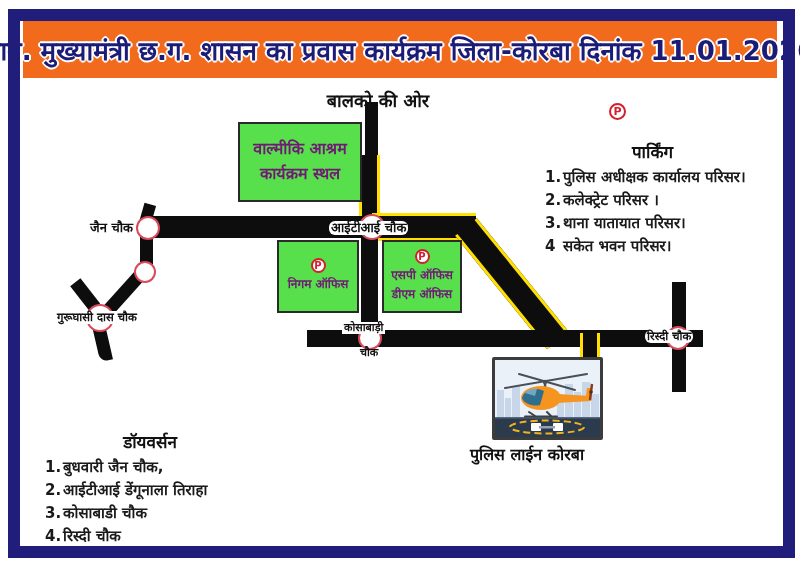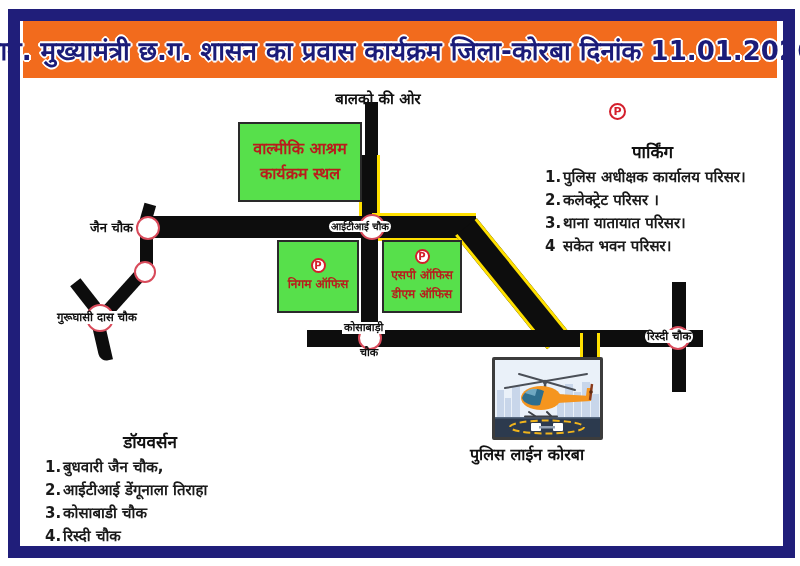--- a/index.html
+++ b/index.html
@@ -38,21 +38,21 @@
   .maplabel {
     position:absolute; font-weight:bold; color:#101010; background:#ffffff;
     white-space:nowrap; z-index:3; line-height:1.1; padding:0 2px;
   }
   
   .greenbox {
     position:absolute; background:#57e04b; border:2px solid #2a2a2a;
     display:flex; flex-direction:column; align-items:center; justify-content:center;
     z-index:3; text-align:center;
   }
-  .greenbox .gb-line { font-weight:bold; color:#b91c1c; }
+  .greenbox .gb-line { font-weight:bold; color:#701a75; }
   .venue .gb-line { font-size:16px; line-height:1.55; }
   .office .gb-line { font-size:12px; line-height:1.6; }
   
   .p-icon {
     border:2px solid #d41f2c; background:#fff; color:#d41f2c; border-radius:50%;
     font-weight:bold; display:flex; align-items:center; justify-content:center;
     font-family:"DejaVu Sans", sans-serif;
   }
   .p-standalone { position:absolute; width:17px; height:17px; font-size:11px; z-index:3; }
   .p-inbox { width:15px; height:15px; font-size:10px; margin-bottom:2px; }
@@ -68,21 +68,21 @@
     position:absolute; left:492px; top:357px; width:111px; height:83px;
     border:3px solid #3c3c3c; border-radius:2px; overflow:hidden; z-index:3;
     background:#eaf1f9;
   }
   .helipad-label {
     position:absolute; left:470px; top:443px; width:160px; text-align:left;
     font-size:16px; font-weight:bold; color:#111; z-index:3; white-space:nowrap;
   }
   .balco-label {
     position:absolute; left:318px; top:88px; width:120px; text-align:center;
-    font-size:15px; font-weight:bold; color:#111; z-index:3; white-space:nowrap;
+    font-size:18px; font-weight:bold; color:#111; z-index:3; white-space:nowrap;
   }
 </style>
 </head>
 <body>
 
 <div class="page">
 
   <div class="frame"></div>
 
   <div class="titlebar">
@@ -121,21 +121,21 @@
 
   <div class="junction" style="left:136px; top:216px; width:24px; height:24px;"></div>
   <div class="junction" style="left:134px; top:261px; width:22px; height:22px;"></div>
   <div class="junction" style="left:86px; top:304px; width:28px; height:28px;"></div>
   <div class="junction" style="left:359px; top:214px; width:26px; height:26px;"></div>
   <div class="junction" style="left:358px; top:326px; width:24px; height:24px;"></div>
   <div class="junction" style="left:666px; top:326px; width:24px; height:24px;"></div>
 
   <div class="maplabel" style="left:88px; top:221px; font-size:13px;">जैन चौक</div>
   <div class="maplabel" style="left:55px; top:311px; font-size:11.5px;">गुरूघासी दास चौक</div>
-  <div class="maplabel" style="left:329px; top:221px; font-size:10px; border-radius:6px;">आईटीआई चौक</div>
+  <div class="maplabel" style="left:329px; top:221px; font-size:13px; border-radius:6px;">आईटीआई चौक</div>
   <div class="maplabel" style="left:342px; top:322px; font-size:11px;">कोसाबाड़ी</div>
   <div class="maplabel" style="left:358px; top:347px; font-size:11px; background:transparent;">चौक</div>
   <div class="maplabel" style="left:645px; top:330px; font-size:11.5px; border-radius:6px;">रिस्दी चौक</div>
 
   <div class="greenbox venue" style="left:238px; top:122px; width:124px; height:80px;">
     <div class="gb-line">वाल्मीकि आश्रम</div>
     <div class="gb-line">कार्यक्रम स्थल</div>
   </div>
 
   <div class="greenbox office" style="left:277px; top:240px; width:82px; height:73px;">

